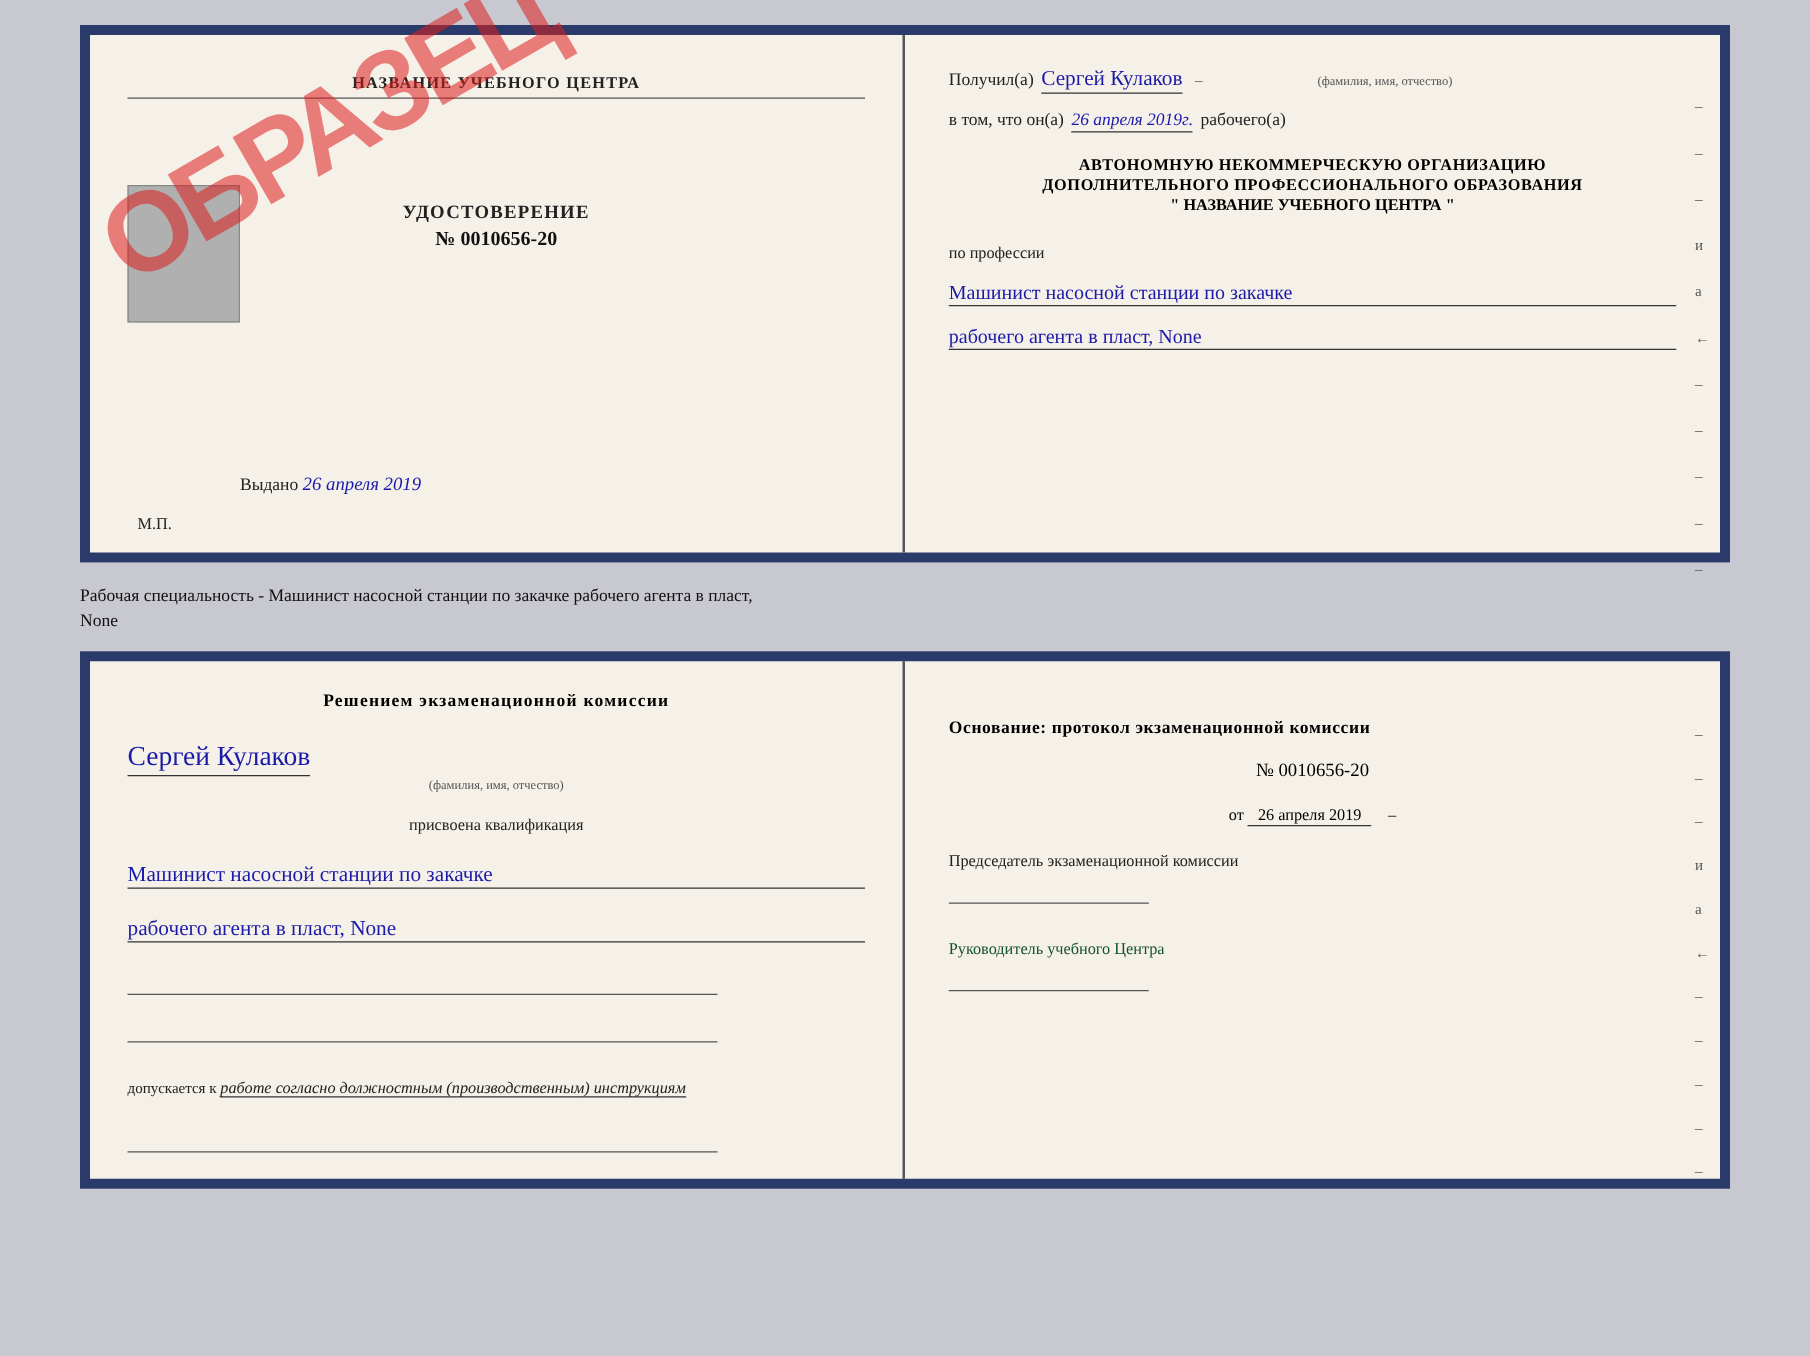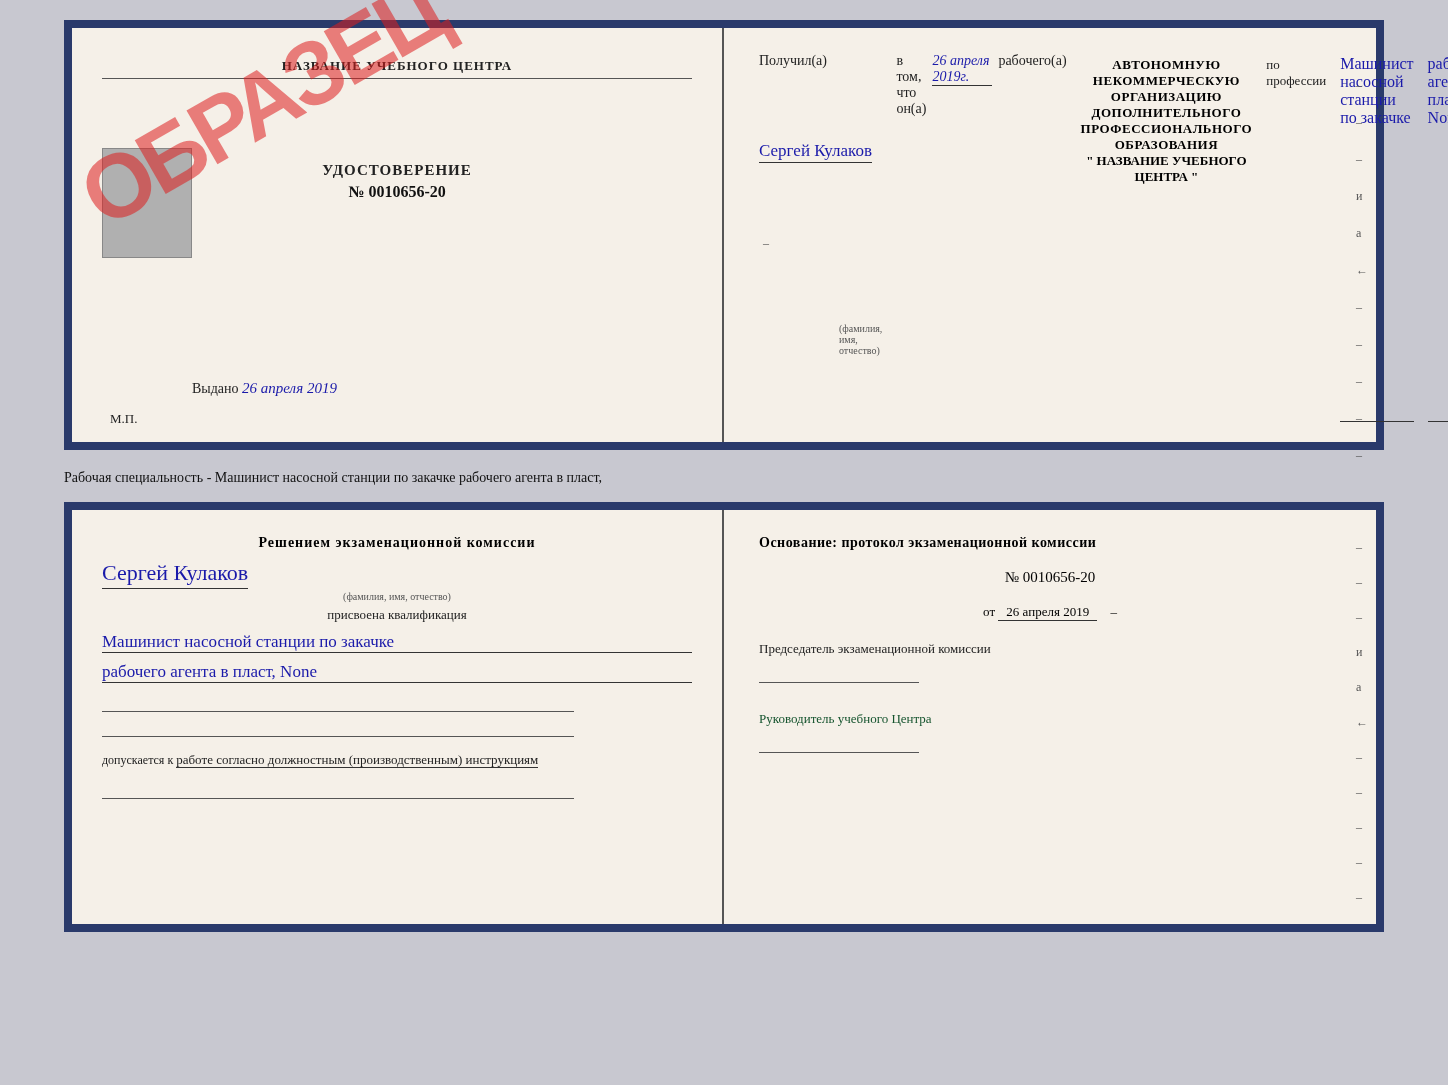--- a/index.html
+++ b/index.html
@@ -32,21 +32,21 @@
       position: relative;
       display: flex;
       flex-direction: column;
       align-items: center;
     }
 
     .doc-right {
       width: 50%;
       padding: 25px 35px 20px 35px;
       display: flex;
-      flex-direction: row;
+      flex-direction: column;
       gap: 14px;
       position: relative;
     }
 
     
     .school-name-top {
       font-size: 13px;
       letter-spacing: 1px;
       text-align: center;
       color: #222;
@@ -237,31 +237,32 @@
       min-height: 430px;
       position: relative;
     }
 
     .doc-bottom-left {
       width: 50%;
       border-right: 2px solid #555;
       padding: 25px 30px 20px 30px;
       display: flex;
       flex-direction: column;
-      gap: 5px;
+      gap: 18px;
       position: relative;
     }
 
     .doc-bottom-right {
       width: 50%;
       padding: 25px 35px 20px 35px;
       display: flex;
       flex-direction: column;
       gap: 12px;
       position: relative;
+      margin-top: 21px;
     }
 
     .resheniem-text {
       font-size: 14px;
       font-weight: bold;
       text-align: center;
       letter-spacing: 1px;
     }
 
     .name-handwritten-big {
@@ -296,20 +297,21 @@
       margin-top: 4px;
     }
 
     .dopuskaetsya-line {
       font-size: 12px;
       color: #222;
       margin-top: 10px;
     }
 
     .dopusk-handwritten {
+      font-style: italic;
       font-size: 13px;
       color: #222;
       border-bottom: 1px solid #333;
     }
 
     
     .osnovanie-text {
       font-size: 14px;
       font-weight: bold;
       letter-spacing: 0.5px;
@@ -425,20 +427,21 @@
       <span class="dash-item">–</span>
       <span class="dash-item">–</span>
       <span class="dash-item">–</span>
       <span class="dash-item">–</span>
     </div>
   </div>
 </div>
 
 <div class="middle-text">
   <div>Рабочая специальность - Машинист насосной станции по закачке рабочего агента в пласт,</div>
+  <div>None</div>
 </div>
 
 <div class="document-bottom">
 
   <div class="doc-bottom-left">
     <div class="resheniem-text">Решением  экзаменационной  комиссии</div>
 
     <div style="margin-top:4px;">
       <span class="name-handwritten-big">Сергей Кулаков</span>
       <span class="fio-hint">(фамилия, имя, отчество)</span>

